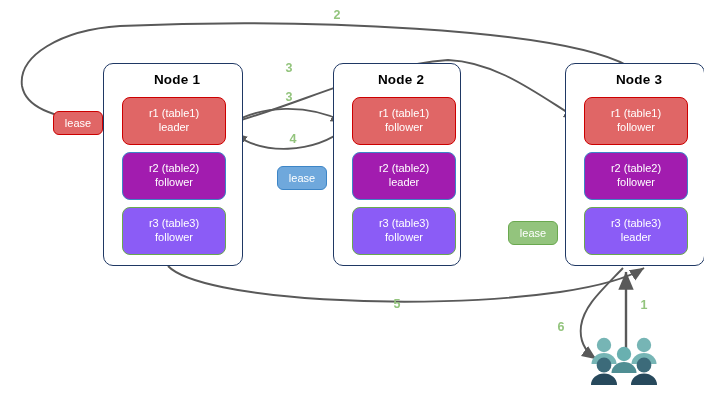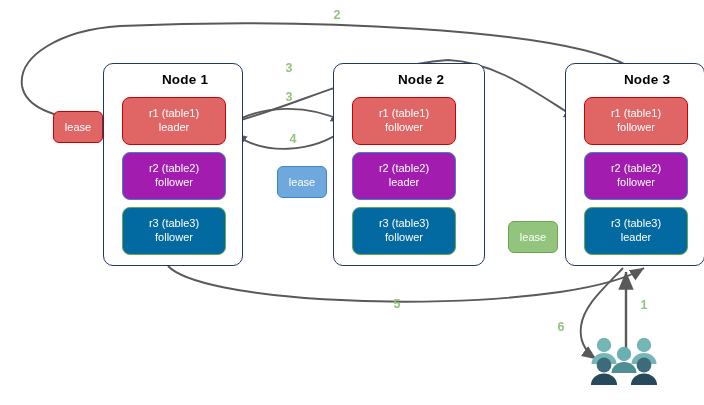--- a/index.html
+++ b/index.html
@@ -26,21 +26,21 @@
   .node {
     position: absolute;
     box-sizing: border-box;
     border: 1.5px solid #1f3864;
     border-radius: 10px;
     background: #ffffff;
   }
   .node-title {
     position: absolute;
     top: 8px;
-    left: 12px;
+    left: 4px;
     width: 100%;
     text-align: center;
     font-size: 13.5px;
     font-weight: bold;
     color: #000000;
     letter-spacing: 0.2px;
   }
   .rep {
     position: absolute;
     box-sizing: border-box;
@@ -52,25 +52,25 @@
     flex-direction: column;
     align-items: center;
     justify-content: center;
     font-size: 11px;
     color: #ffffff;
     line-height: 1.25;
   }
   .rep .l1, .rep .l2 { display: block; }
   .rep-red   { background: #e06666; border: 1.6px solid #cc0000; }
   .rep-blue  { background: #a21caf; border: 1.6px solid #3d85c6; }
-  .rep-green { background: #0369a1; border: 1.6px solid #6aa84f; }
+  .rep-green { background: #8b5cf6; border: 1.6px solid #6aa84f; }
   .lease {
     position: absolute;
     box-sizing: border-box;
-    height: 32px;
+    height: 24px;
     border-radius: 6px;
     display: flex;
     align-items: center;
     justify-content: center;
     font-size: 11px;
     color: #ffffff;
   }
   .lease-red   { background: #e06666; border: 1.6px solid #cc0000; }
   .lease-blue  { background: #6fa8dc; border: 1.6px solid #3d85c6; }
   .lease-green { background: #93c47d; border: 1.6px solid #6aa84f; }
@@ -121,21 +121,21 @@
     <div class="rep rep-blue" style="top:88px;">
       <span class="l1">r2 (table2)</span>
       <span class="l2">follower</span>
     </div>
     <div class="rep rep-green" style="top:143px;">
       <span class="l1">r3 (table3)</span>
       <span class="l2">follower</span>
     </div>
   </div>
 
-  <div class="node" style="left:333px; top:63px; width:152px; height:203px;">
+  <div class="node" style="left:333px; top:63px; width:128px; height:203px;">
     <div class="node-title">Node 2</div>
     <div class="rep rep-red" style="top:33px;">
       <span class="l1">r1 (table1)</span>
       <span class="l2">follower</span>
     </div>
     <div class="rep rep-blue" style="top:88px;">
       <span class="l1">r2 (table2)</span>
       <span class="l2">leader</span>
     </div>
     <div class="rep rep-green" style="top:143px;">

